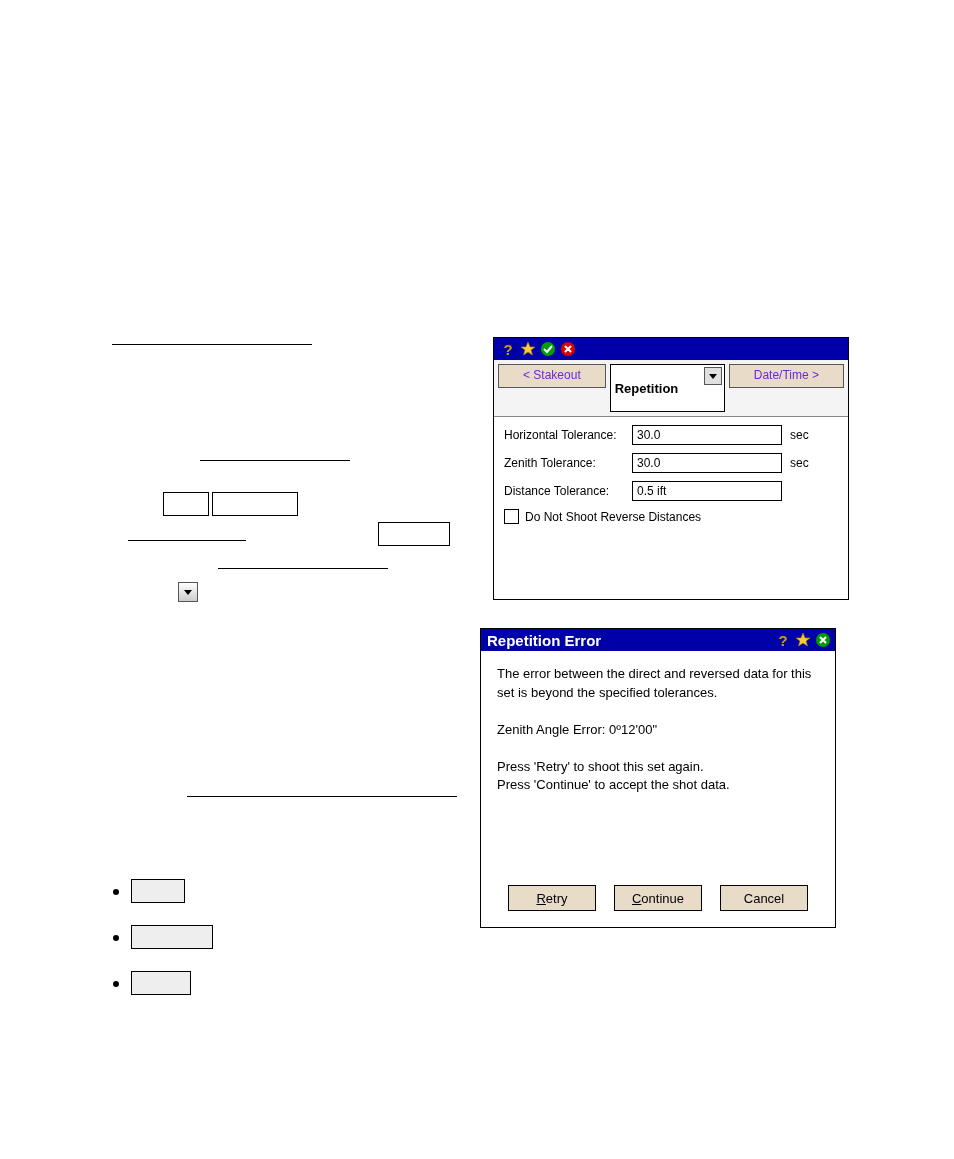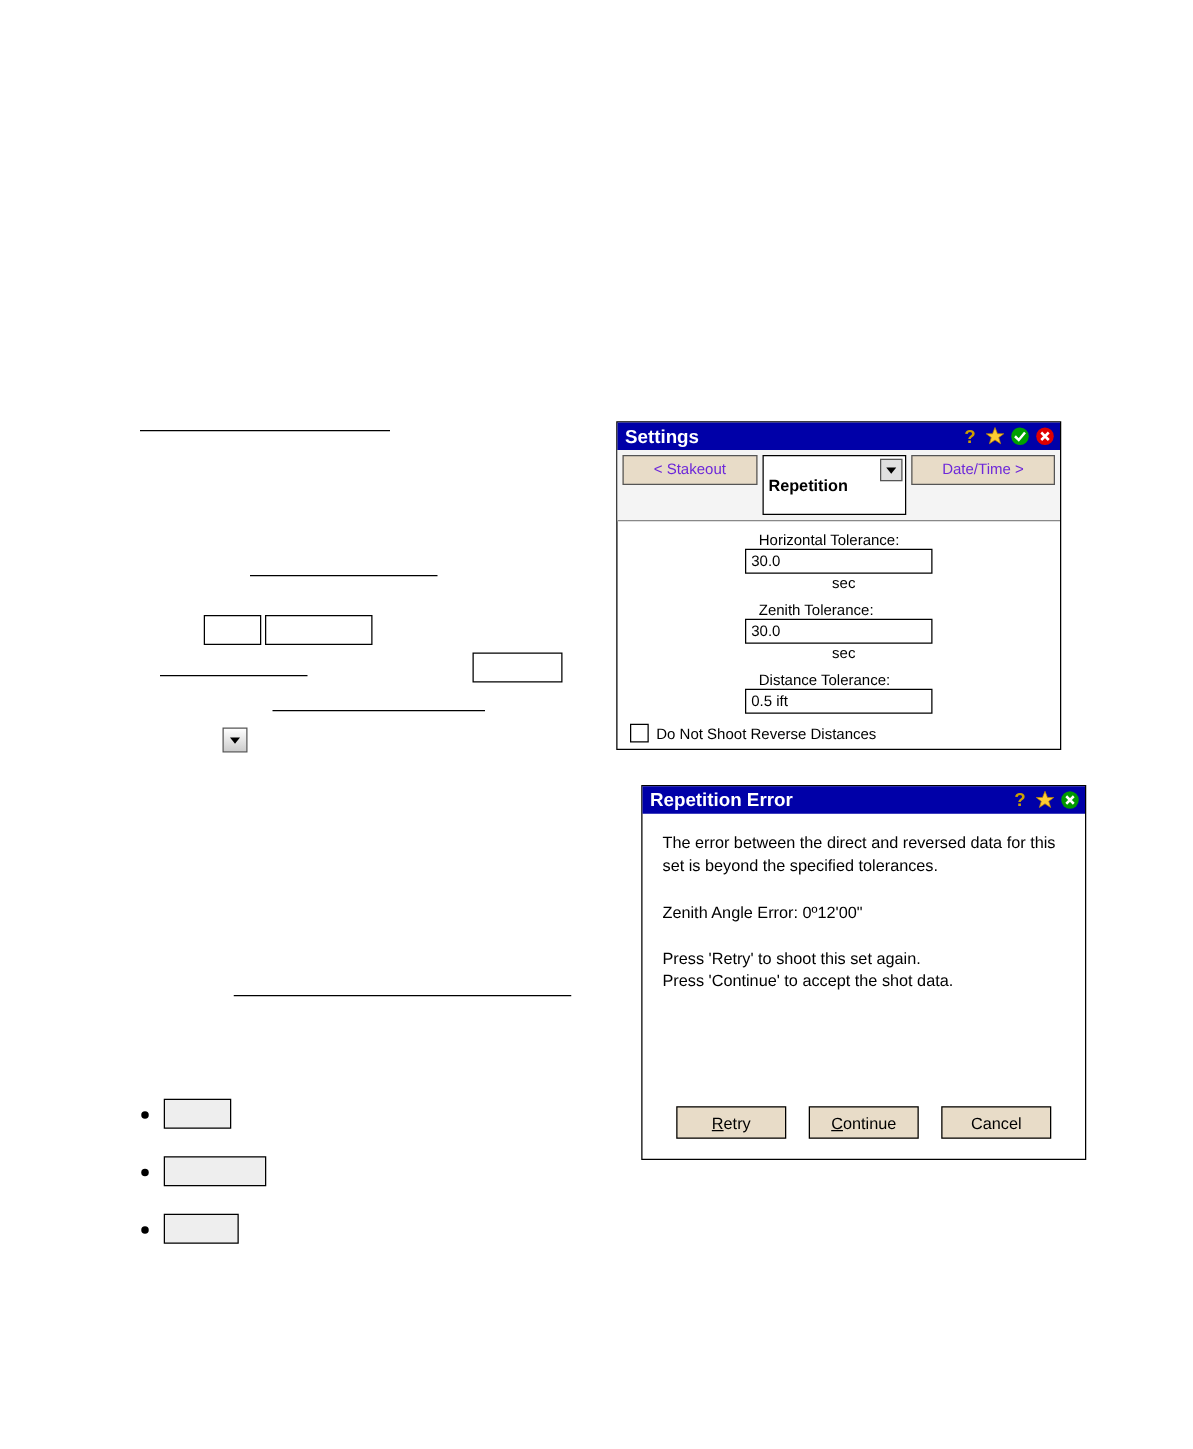--- a/index.html
+++ b/index.html
@@ -85,21 +85,20 @@
   .caret svg { display:block; }
 
   .settings-body {
     padding: 8px 10px;
     font-size: 12px;
   }
   .fieldrow {
     display: flex;
     align-items: center;
     margin-bottom: 8px;
-    flex-direction: column;
   }
   .fieldrow .label {
     width: 128px;
   }
   .fieldrow input.text {
     height: 18px;
     border: 1px solid #000;
     padding: 0 4px;
     font-size: 12px;
     width: 140px;
@@ -139,21 +138,21 @@
   .seq-select .caret {
     position: absolute; right: 1px; top: 1px;
     width: 16px; height: 16px;
     border: 1px solid #555;
     background: #e0e0e0;
     display:flex;align-items:center;justify-content:center;
   }
 
   
   #reperr-win {
-    left: 513px; top: 628px;
+    left: 480px; top: 628px;
     width: 354px; height: 298px;
   }
   .dlg-body {
     padding: 14px 16px 10px 16px;
     font-size: 13px;
     line-height: 1.45;
   }
   .dlg-btnrow {
     display: flex;
     justify-content: center;
@@ -201,21 +200,20 @@
     border: 1px solid #555;
     background: linear-gradient(#fff,#ccc);
     display:flex;align-items:center;justify-content:center;
   }
 </style>
 </head>
 <body>
 
 <div id="settings-win" class="win">
   <div class="titlebar">
-    <span class="titlebar-text">Settings</span>
     <div class="titlebar-icons">
       <span class="tb-icon icon-help">?</span>
       <span class="tb-icon">
         <svg width="16" height="16" viewBox="0 0 16 16">
             <polygon points="8,1 10,6 15,6 11,9 12.5,14 8,11 3.5,14 5,9 1,6 6,6" fill="#ffcc33" stroke="#b88000" stroke-width="0.6"></polygon>
           </svg>
       </span>
       <span class="tb-icon">
         <svg width="16" height="16" viewBox="0 0 16 16">
             <circle cx="8" cy="8" r="7" fill="#00a000"></circle>

